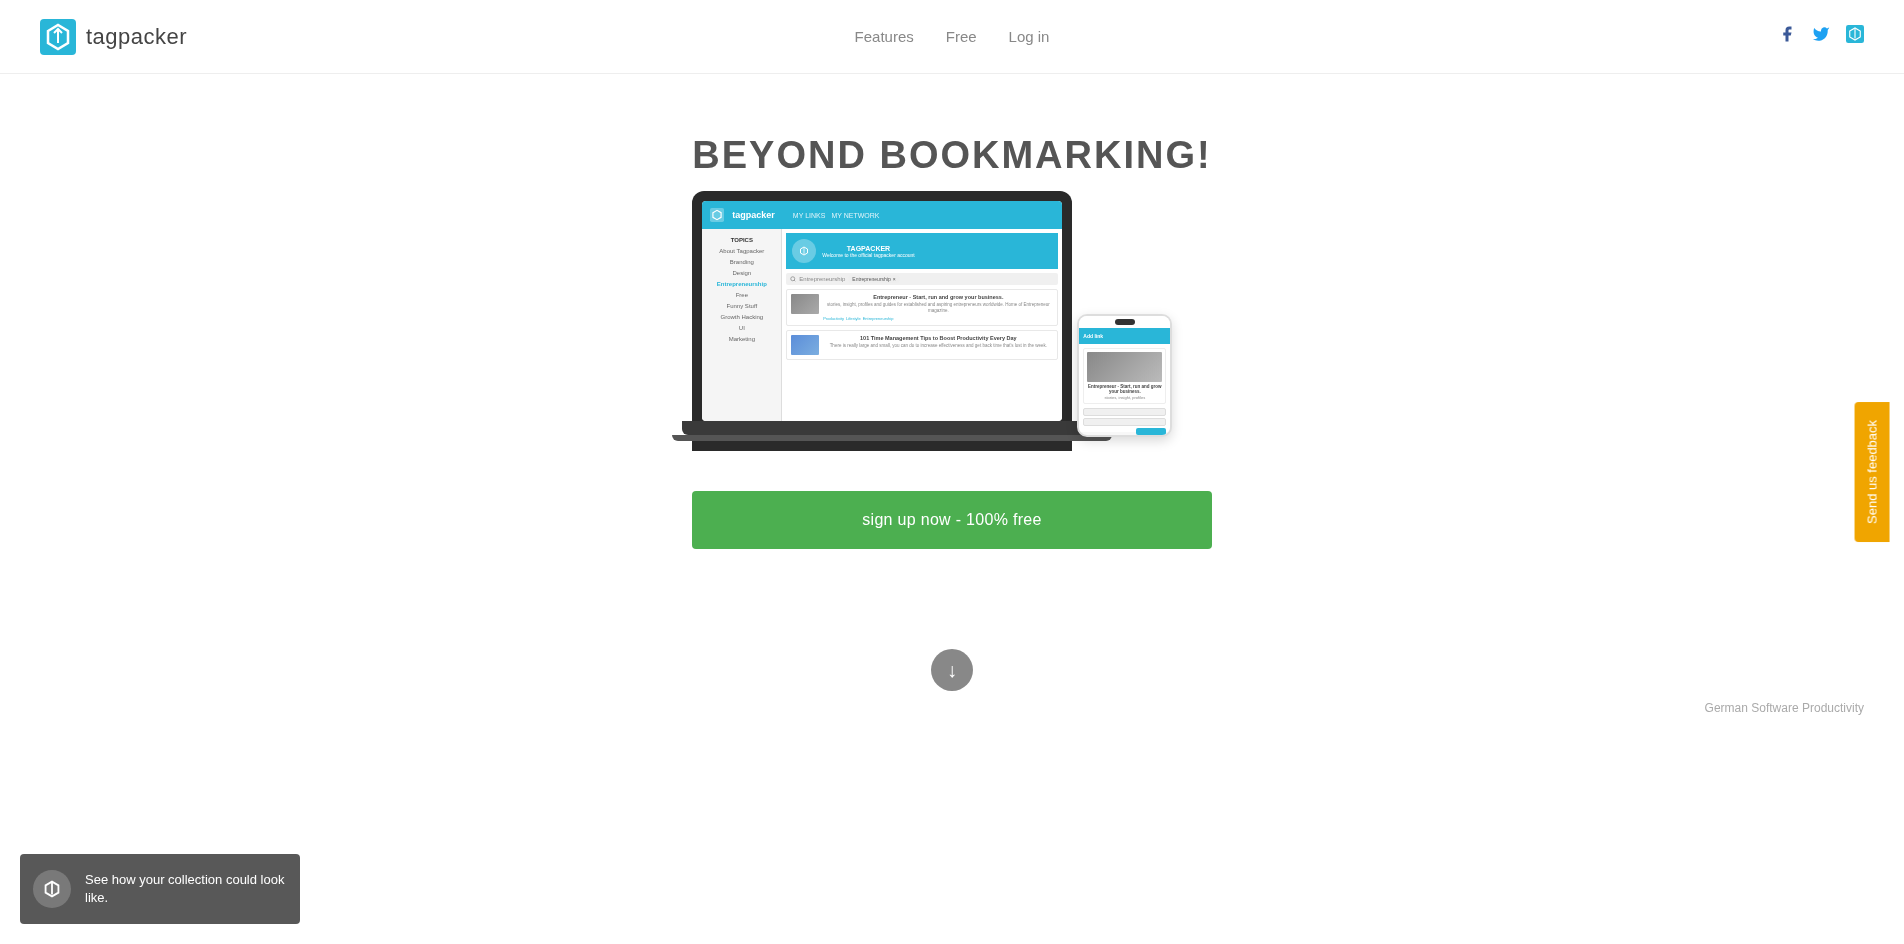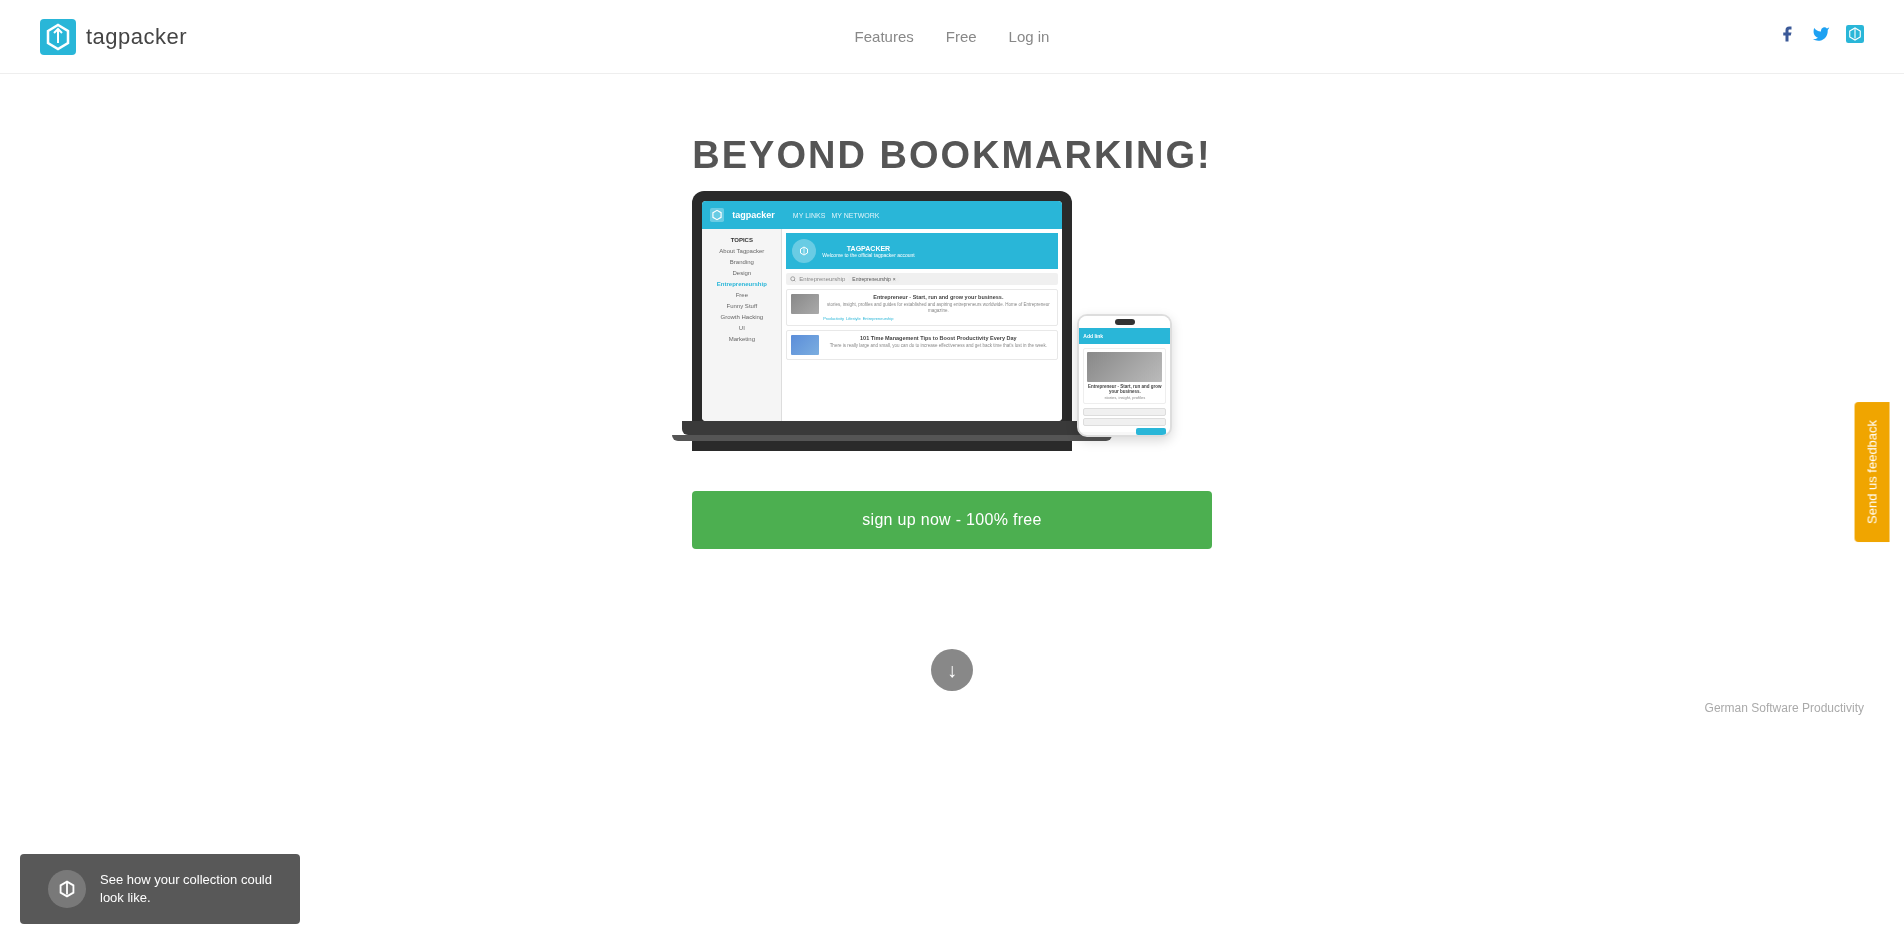--- a/index.html
+++ b/index.html
@@ -330,21 +330,21 @@
       font-size: 20px;
     }
 
     
     .bottom-toast {
       position: fixed;
       bottom: 20px;
       left: 20px;
       background: rgba(70,70,70,0.9);
       color: #fff;
-      padding: 16px 28px;
+      padding: 16px 13px;
       border-radius: 4px;
       display: flex;
       align-items: center;
       gap: 14px;
       max-width: 280px;
       z-index: 100;
     }
     .toast-icon {
       width: 38px;
       height: 38px;

